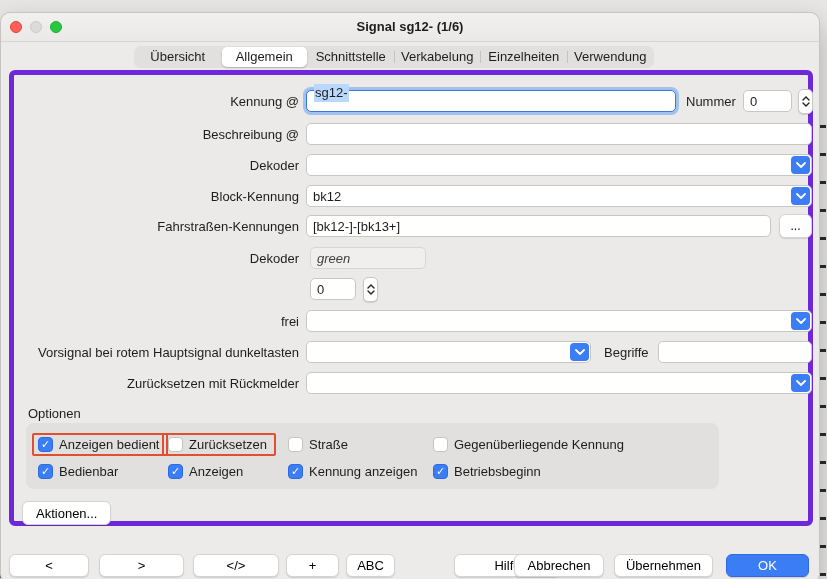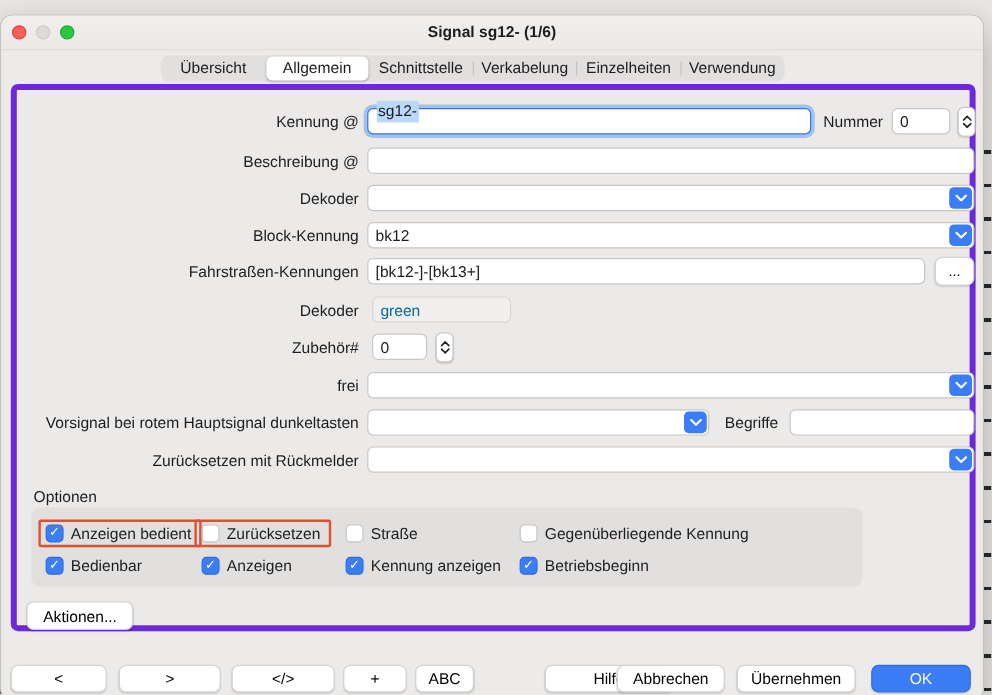--- a/index.html
+++ b/index.html
@@ -48,21 +48,21 @@
   .row{position:absolute;left:0;width:100%;height:24px;}
   .lbl{position:absolute;left:0;top:0;width:285px;text-align:right;line-height:23px;}
   .inline-lbl{position:absolute;top:0;line-height:23px;}
 
   .textfield,.fakefield{position:absolute;top:0;height:22px;background:#fff;
     border:1px solid #C9C7C5;border-radius:5px;box-sizing:border-box;
     font-family:inherit;font-size:13px;color:#1d1d1f;padding:0 6px;}
   .fakefield{display:flex;align-items:center;padding:0 0 16px 7px;}
   .fakefield.focused{border:1px solid #3C76D8;box-shadow:0 0 0 3px #9FC2EE;}
   .sel{background:#B9D8FB;padding:1px 1px 2px 1px;}
-  .textfield.disabled{background:#F0EFED;border-color:#D8D6D4;color:#0369a1;}
+  .textfield.disabled{background:#F0EFED;border-color:#D8D6D4;color:#404040;font-style:italic;}
 
   .combo{position:absolute;top:0;height:22px;background:#fff;border:1px solid #C9C7C5;
     border-radius:5px;box-sizing:border-box;}
   .combo input{position:absolute;left:0;top:0;width:100%;height:100%;border:none;
     background:transparent;border-radius:5px;box-sizing:border-box;padding:0 26px 0 6px;
     font-family:Liberation Sans, sans-serif;font-size:13px;color:#1d1d1f;outline:none;}
   .combo-btn{position:absolute;right:1px;top:1px;width:19px;height:18px;background:#3B7DF5;
     border-radius:4px;display:flex;align-items:center;justify-content:center;}
 
   .stepper{position:absolute;top:-1px;width:15px;height:25px;background:#fff;
@@ -183,21 +183,20 @@
       <input class="textfield" style="left: 292px; width: 465px;" value="[bk12-]-[bk13+]">
       <button class="more-btn" style="left:765px;width:33px;">...</button>
     </div>
 
     <div class="row" style="top:172px;">
       <label class="lbl">Dekoder</label>
       <input class="textfield disabled" style="left: 296px; width: 116px;" disabled="" value="green">
     </div>
 
     <div class="row" style="top:203px;">
-      <label class="lbl">Zubehör#</label>
       <input class="textfield" style="left: 296px; width: 46px;" value="0">
       <div class="stepper" style="left:349px;">
         <svg width="8" height="5" viewBox="0 0 8 5">
             <path d="M1 4l3-3 3 3" stroke="#222" stroke-width="1.4" fill="none" stroke-linecap="round"></path>
           </svg>
         <svg width="8" height="5" viewBox="0 0 8 5">
             <path d="M1 1l3 3 3-3" stroke="#222" stroke-width="1.4" fill="none" stroke-linecap="round"></path>
           </svg>
       </div>
     </div>

